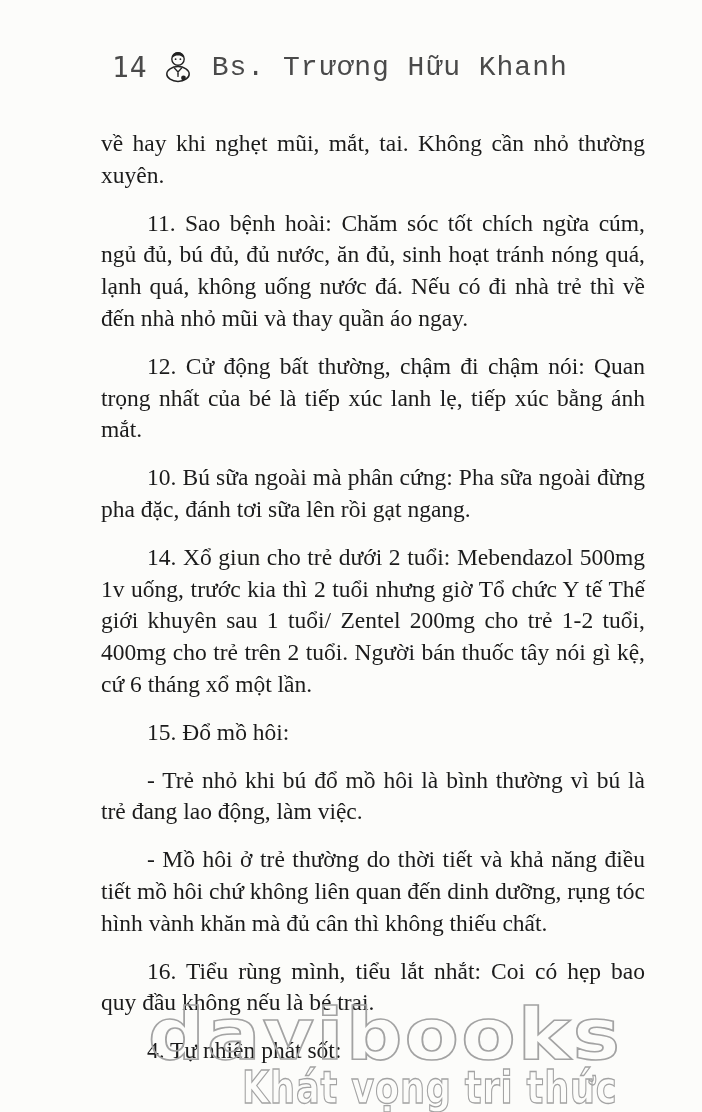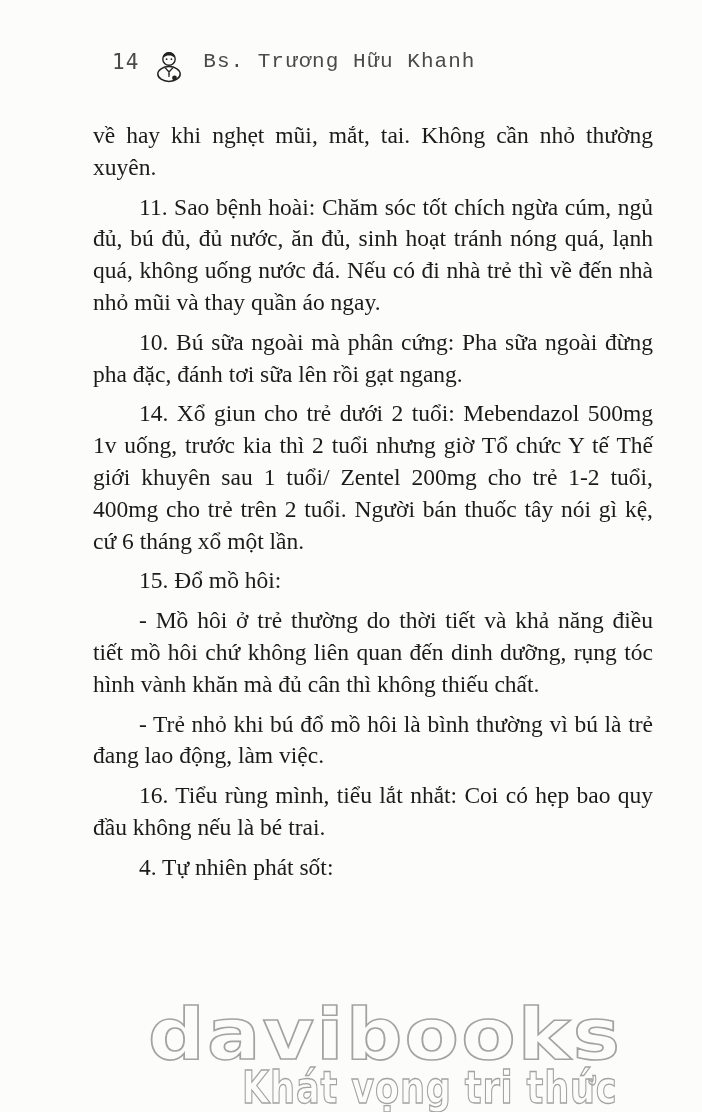--- a/index.html
+++ b/index.html
@@ -20,42 +20,43 @@
     overflow: hidden;
     margin: 0 auto;
   }
 
   
   .page-header {
     position: absolute;
     left: 112px;
     top: 50px;
     display: flex;
+    align-items: center;
     font-family: "DejaVu Sans Mono", monospace;
-    font-size: 21px;
+    font-size: 28px;
     color: var(--header);
     letter-spacing: 1px;
   }
   .page-number { margin-right: 16px; }
   .doctor-icon { margin-right: 20px; display: inline-flex; }
   .author-name { white-space: nowrap; font-family: Liberation Mono, monospace; }
 
   
   .page-body {
     position: absolute;
     left: 85px;
     top: 112px;
     width: 576px;
     font-family: "Liberation Serif", serif;
     font-size: 23.5px;
     line-height: 31.8px;
     color: var(--text);
     text-align: justify;
   }
-  .page-body p { margin: 8px; }
+  .page-body p { margin: 16px; }
   .page-body p.indent { text-indent: 46px; }
   .page-body b { font-weight: normal; }
 
   
   .wm {
     position: absolute;
     white-space: nowrap;
     color: transparent;
     transform-origin: left top;
     pointer-events: none;
@@ -108,25 +109,26 @@
 
         <circle cx="19.5" cy="28" r="2.4" fill="#222"></circle>
       </svg>
     </span>
     <span class="author-name">Bs. Trương Hữu Khanh</span>
   </header>
 
   <main class="page-body">
       <p><span>về hay khi nghẹt mũi, mắt, tai. Không cần nhỏ thường xuyên.</span></p>
       <p class="indent"><b>11. Sao bệnh hoài:</b><span> Chăm sóc tốt chích ngừa cúm, ngủ đủ, bú đủ, đủ nước, ăn đủ, sinh hoạt tránh nóng quá, lạnh quá, không uống nước đá. Nếu có đi nhà trẻ thì về đến nhà nhỏ mũi và thay quần áo ngay.</span></p>
+      <p class="indent"><b>12. Cử động bất thường, chậm đi chậm nói:</b><span> Quan trọng nhất của bé là tiếp xúc lanh lẹ, tiếp xúc bằng ánh mắt.</span></p>
       <p class="indent"><b>10. Bú sữa ngoài mà phân cứng:</b><span> Pha sữa ngoài đừng pha đặc, đánh tơi sữa lên rồi gạt ngang.</span></p>
       <p class="indent"><b>14. Xổ giun cho trẻ dưới 2 tuổi:</b><span> Mebendazol 500mg 1v uống, trước kia thì 2 tuổi nhưng giờ Tổ chức Y tế Thế giới khuyên sau 1 tuổi/ Zentel 200mg cho trẻ 1-2 tuổi, 400mg cho trẻ trên 2 tuổi. Người bán thuốc tây nói gì kệ, cứ 6 tháng xổ một lần.</span></p>
       <p class="indent"><b>15. Đổ mồ hôi:</b><span></span></p>
+      <p class="indent"><span>- Trẻ nhỏ khi bú đổ mồ hôi là bình thường vì bú là trẻ đang lao động, làm việc.</span></p>
       <p class="indent"><span>- Mồ hôi ở trẻ thường do thời tiết và khả năng điều tiết mồ hôi chứ không liên quan đến dinh dưỡng, rụng tóc hình vành khăn mà đủ cân thì không thiếu chất.</span></p>
-      <p class="indent"><span>- Trẻ nhỏ khi bú đổ mồ hôi là bình thường vì bú là trẻ đang lao động, làm việc.</span></p>
       <p class="indent"><b>16. Tiểu rùng mình, tiểu lắt nhắt:</b><span> Coi có hẹp bao quy đầu không nếu là bé trai.</span></p>
       <p class="indent"><b>4. Tự nhiên phát sốt:</b><span></span></p>
     </main>
 
   <div class="wm wm1">davibooks</div>
   <div class="wm wm2">Khát vọng tri thức</div>
 
 </div>
 
 </body></html>

